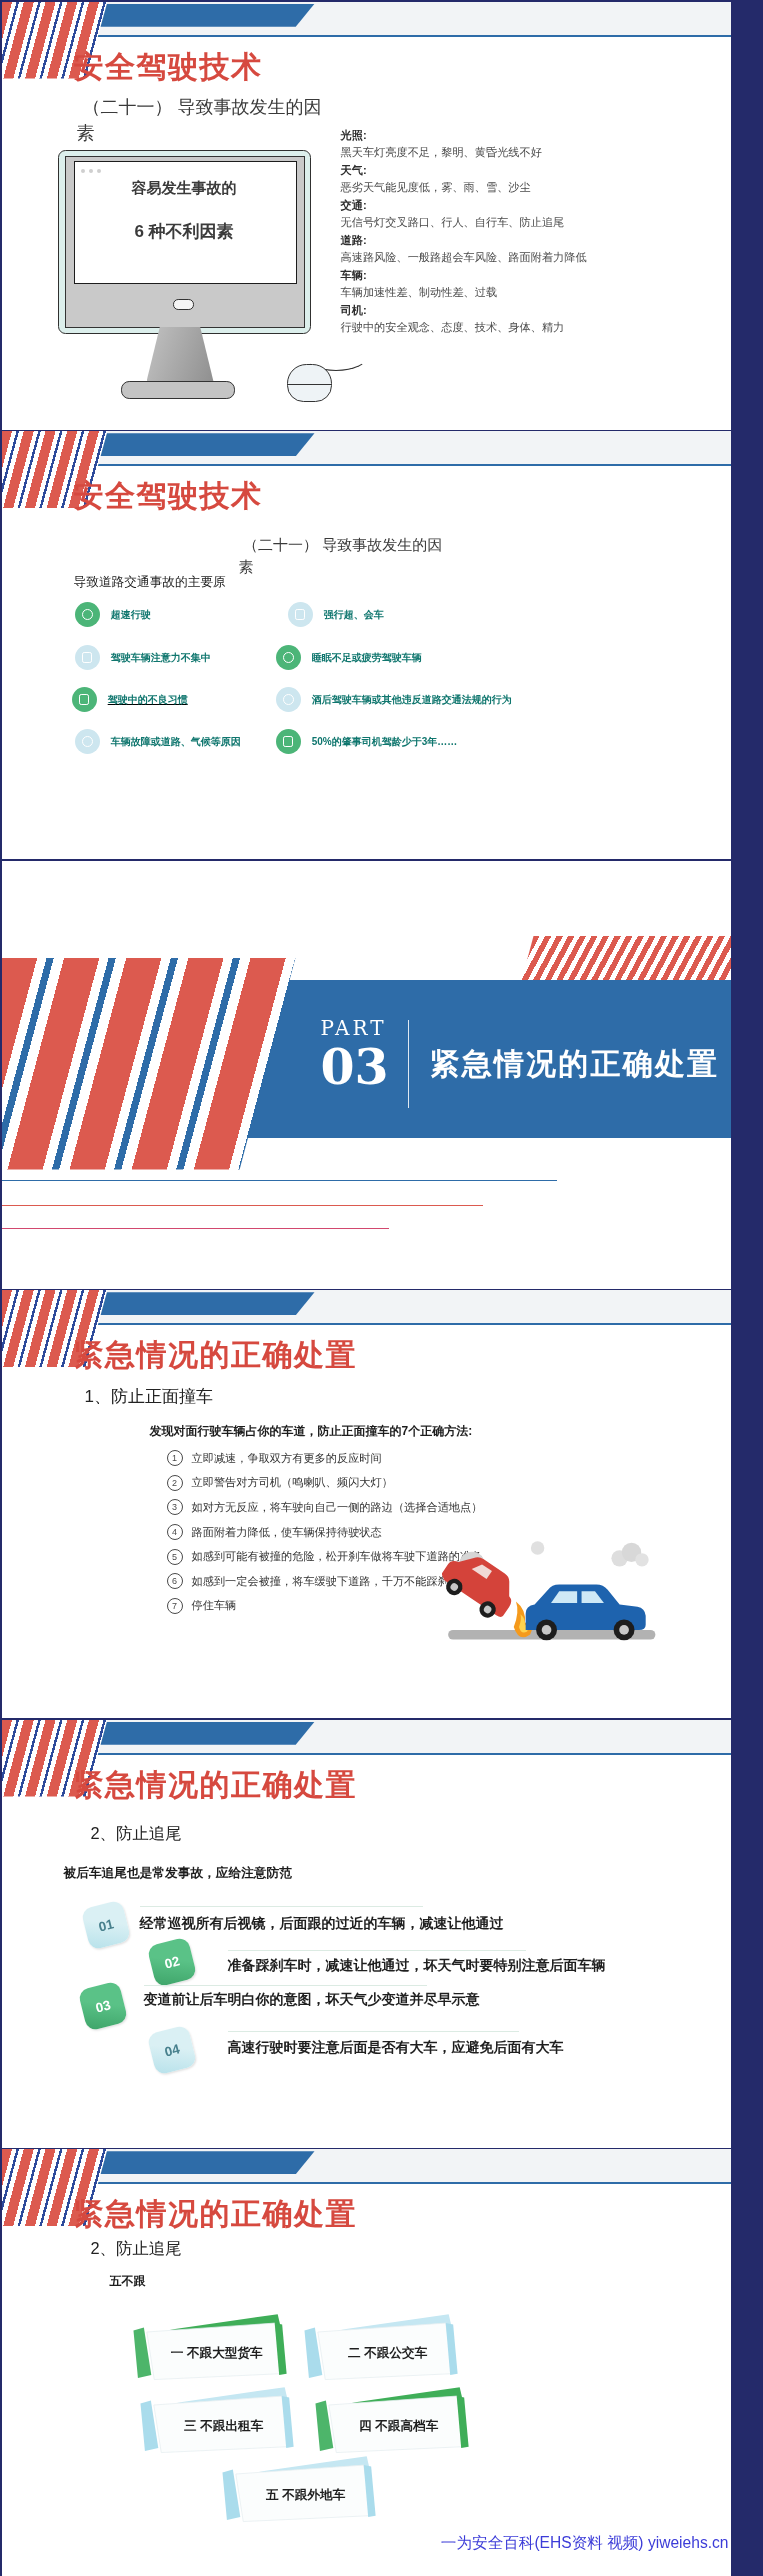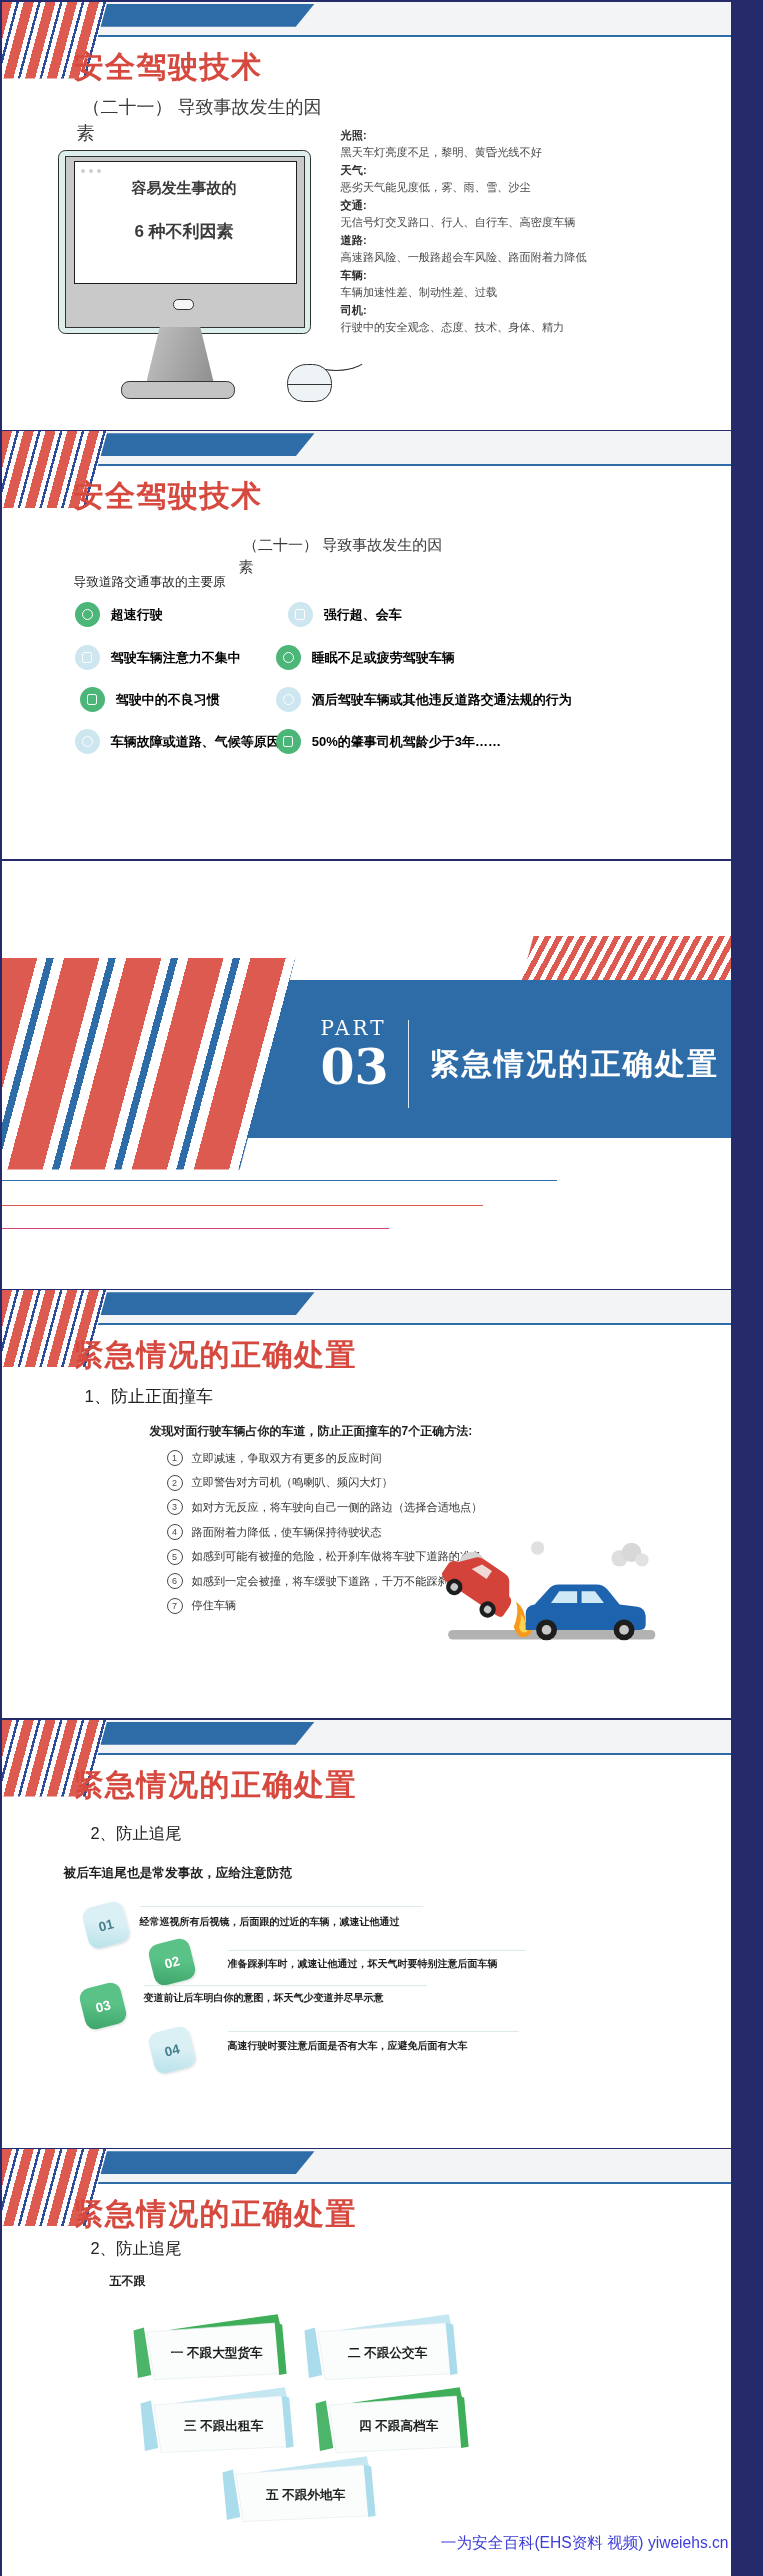--- a/index.html
+++ b/index.html
@@ -38,21 +38,21 @@
 
   
   .s2-sub{left:237px;top:103px;width:212px;font-size:15px;line-height:22.4px;text-indent:4.5px;}
   .s2-lead{position:absolute;left:72px;top:143px;font-size:12.7px;font-weight:normal;color:#1d1d1d;}
   .cause-item{position:absolute;display:flex;align-items:center;gap:11.2px;}
   .cause-icon{width:25px;height:25px;border-radius:50%;flex:0 0 25px;display:flex;align-items:center;justify-content:center;}
   .cause-icon.green{background:#4cb578;}
   .cause-icon.light{background:#cde6ef;}
   .glyph-ring{width:9px;height:9px;border:1.5px solid #ffffff;border-radius:50%;}
   .glyph-sq{width:8.2px;height:8.2px;border:1.5px solid #ffffff;border-radius:2.2px;}
-  .cause-text{font-size:13px;font-weight:bold;color:#000000;white-space:nowrap;}
+  .cause-text{font-size:10px;font-weight:bold;color:#0f766e;white-space:nowrap;}
 
   
   .s3-hatch{position:absolute;left:522px;top:75px;width:224px;height:71px;
             background:repeating-linear-gradient(105deg,#dc5a4f 0 6px,#ffffff 6px 11.2px);transform:skewX(-15deg);}
   .s3-band{position:absolute;left:30px;right:0;top:119px;height:158px;background:#2e6ca8;}
   .s3-stripes{position:absolute;left:0;top:97px;width:294px;height:212px;
             background:repeating-linear-gradient(105deg,#dc5a4f 0 34px,#ffffff 34px 43px,#2e6ca8 43px 50px,#ffffff 50px 60px);
             clip-path:polygon(0 0,100% 0,81% 100%,0 100%);}
   .s3-part{position:absolute;left:319px;top:155px;font-family:"DejaVu Serif","Liberation Serif",serif;font-size:20px;color:#ffffff;letter-spacing:3px;}
   .s3-num{position:absolute;left:319px;top:177px;font-family:"DejaVu Serif","Liberation Serif",serif;font-size:49px;font-weight:bold;color:#ffffff;}
@@ -70,21 +70,21 @@
   .circ{display:inline-flex;width:14px;height:14px;border:1.1px solid #4a4a4a;border-radius:50%;align-items:center;justify-content:center;font-size:9px;color:#4a4a4a;flex:0 0 14px;}
   .crash{position:absolute;left:440px;top:246px;width:224px;height:123px;}
 
   
   .s5-sub{left:89px;top:103px;font-size:16.4px;color:#222;}
   .s5-lead{position:absolute;left:62px;top:145px;font-size:12.7px;font-weight:bold;color:#1d1d1d;}
   .badge{position:absolute;width:42px;height:42px;border-radius:10.4px;transform:rotate(-14deg);
          display:flex;align-items:center;justify-content:center;font-size:13.4px;font-weight:bold;box-shadow:0.7px 1.5px 2.2px rgba(0,0,0,.12);}
   .badge.light{background:linear-gradient(200deg,#daf0f4 45%,#b6e1ea);color:#48808d;}
   .badge.green{background:linear-gradient(200deg,#5ac287 45%,#3da368);color:#ffffff;}
-  .step-text{position:absolute;font-size:10px;font-weight:bold;color:#1f1f1f;white-space:nowrap;}
+  .step-text{position:absolute;font-size:14px;font-weight:bold;color:#1f1f1f;white-space:nowrap;}
   .step-rule{position:absolute;height:0.7px;background:#dcebe3;}
 
   
   .s6-sub{left:89px;top:89px;font-size:16.4px;color:#222;}
   .s6-lead{position:absolute;left:108px;top:124px;font-size:12px;font-weight:bold;color:#1d1d1d;}
   .banner{position:absolute;width:171px;height:71px;}
   .footer{position:absolute;right:2px;top:384px;font-size:15.6px;color:#3c3cd8;}
 </style>
 </head>
 <body>
@@ -114,21 +114,21 @@
     <div class="mouse">
         <div class="mouse-line"></div>
       </div>
 
     <div class="factors">
       <div class="term">光照:</div>
       <div>黑天车灯亮度不足，黎明、黄昏光线不好</div>
       <div class="term">天气:</div>
       <div>恶劣天气能见度低，雾、雨、雪、沙尘</div>
       <div class="term">交通:</div>
-      <div>无信号灯交叉路口、行人、自行车、高密度车辆</div>
+      <div>无信号灯交叉路口、行人、自行车、防止追尾</div>
       <div class="term">道路:</div>
       <div>高速路风险、一般路超会车风险、路面附着力降低</div>
       <div class="term">车辆:</div>
       <div>车辆加速性差、制动性差、过载</div>
       <div class="term">司机:</div>
       <div>行驶中的安全观念、态度、技术、身体、精力</div>
     </div>
   </div>
 
   <div class="slide">
@@ -145,21 +145,21 @@
           <div class="glyph-ring"></div>
         </div>
       <div class="cause-text">超速行驶</div>
     </div>
     <div class="cause-item" style="left:73px;top:214px;">
       <div class="cause-icon light">
           <div class="glyph-sq"></div>
         </div>
       <div class="cause-text">驾驶车辆注意力不集中</div>
     </div>
-    <div class="cause-item" style="left:78px;top:256px;">
+    <div class="cause-item" style="left:70px;top:256px;text-decoration:underline;">
       <div class="cause-icon green">
           <div class="glyph-sq"></div>
         </div>
       <div class="cause-text">驾驶中的不良习惯</div>
     </div>
     <div class="cause-item" style="left:73px;top:298px;justify-content:space-between;">
       <div class="cause-icon light">
           <div class="glyph-ring"></div>
         </div>
       <div class="cause-text">车辆故障或道路、气候等原因</div>

